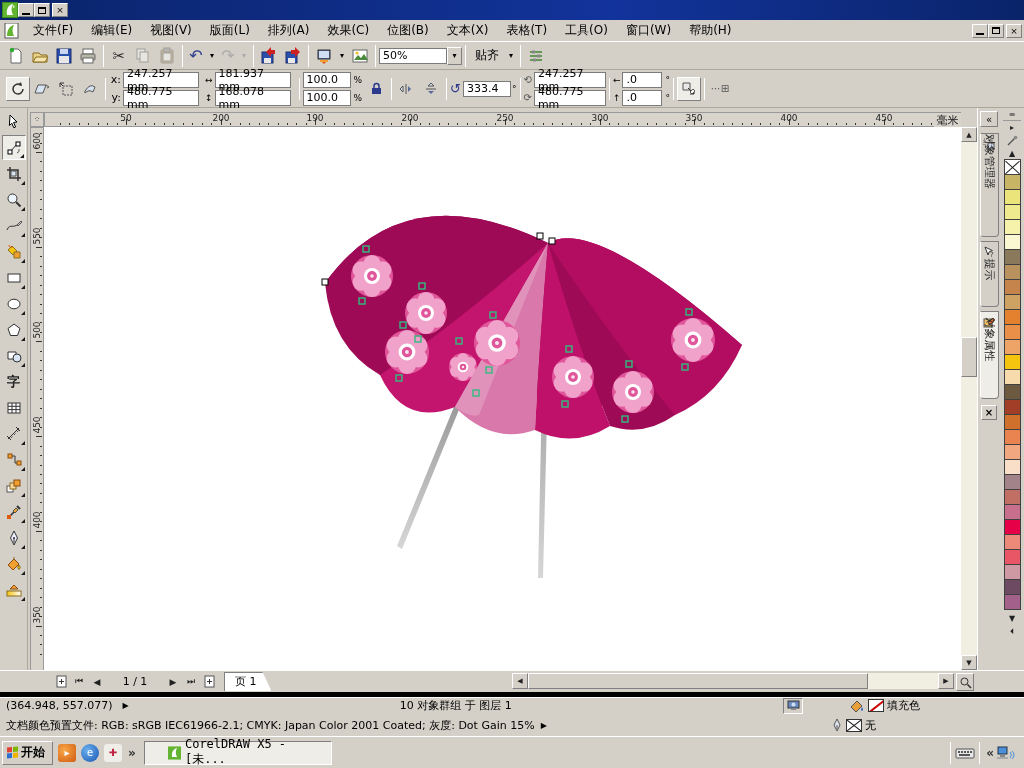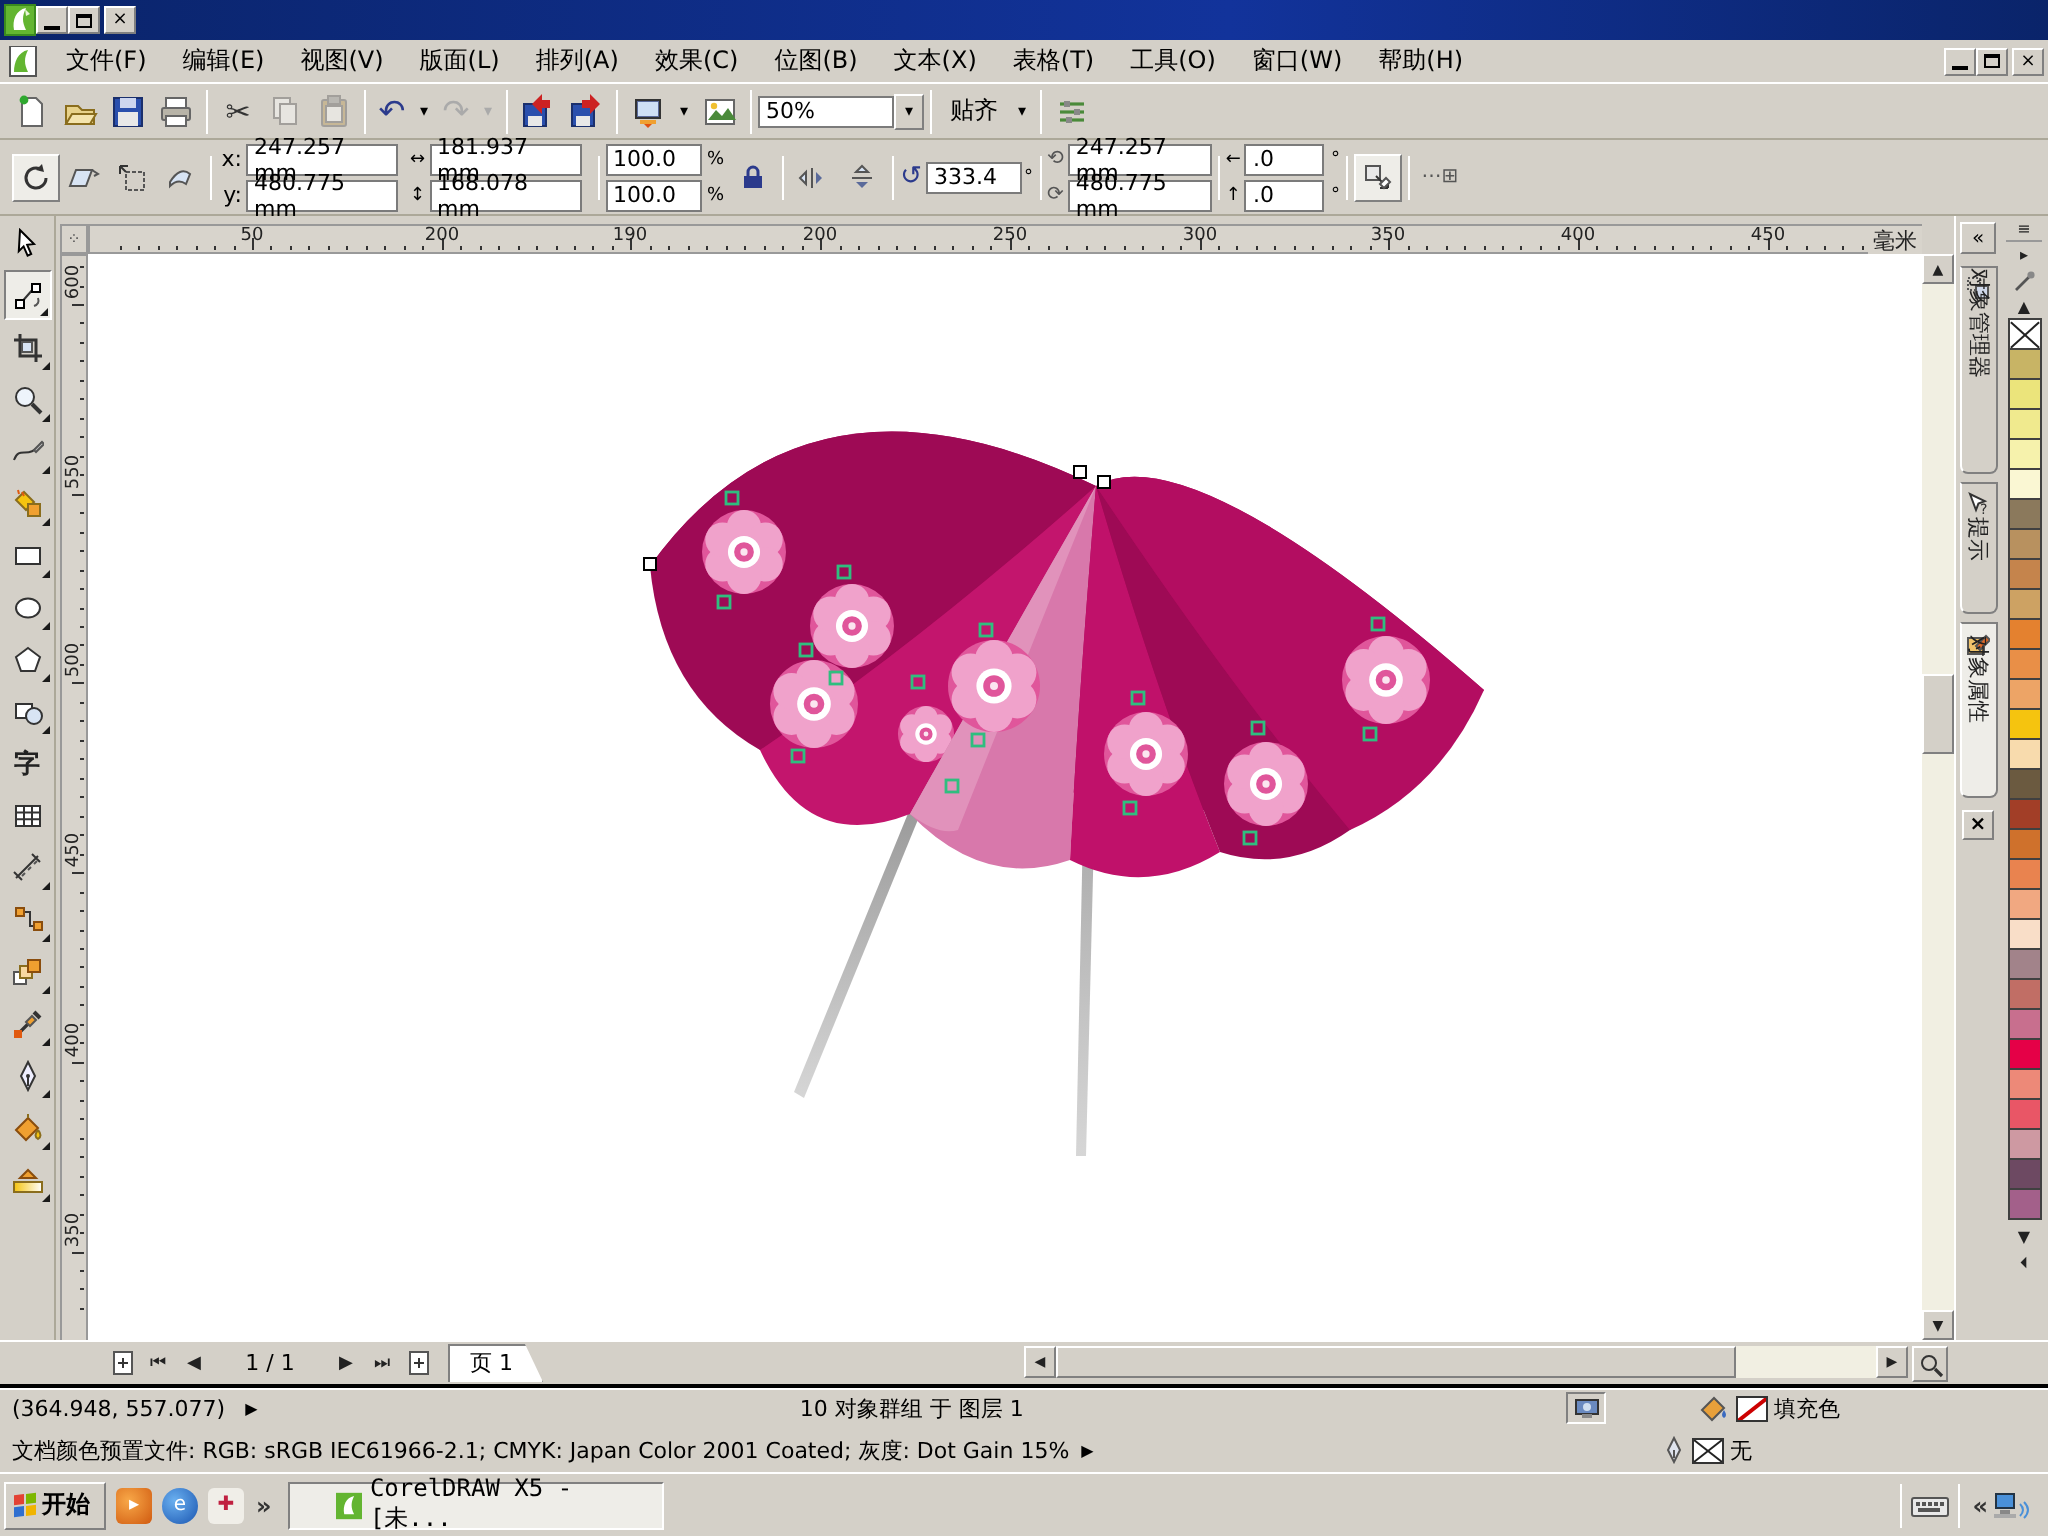--- a/index.html
+++ b/index.html
@@ -58,21 +58,21 @@
   .swatch-x { background:#fff; position:relative; overflow:hidden; }
   .swatch-x::before, .swatch-x::after { content:""; position:absolute; left:-2px; right:-2px; top:50%; height:1px; background:#222; }
   .swatch-x::before { transform:rotate(42deg); } .swatch-x::after { transform:rotate(-42deg); }
   
   #pagebar { left:0; top:670px; width:1024px; height:22px; border-top:1px solid #fff; display:flex; align-items:center; }
   .pg-btn { width:18px; height:18px; display:flex; align-items:center; justify-content:center; font-size:9px; color:#222; }
   #pagetab { height:19px; margin-left:6px; background:#fff; border:1px solid #808080; border-bottom:none; padding:1px 14px 0 10px; font-size:11px; clip-path:polygon(0 0, calc(100% - 9px) 0, 100% 100%, 0 100%); }
   #hscroll { position:absolute; left:512px; top:2px; width:442px; height:16px; background:#f1efe2; }
   #hthumb { position:absolute; left:16px; top:0; width:340px; height:16px; background:#d4d0c8; }
   
-  #status1 { left:0; top:692px; width:1024px; height:22px; border-top:2px solid #000000; box-shadow:inset 0 1px 0 #fff; display:flex; align-items:center; font-size:11px; }
+  #status1 { left:0; top:692px; width:1024px; height:22px; border-top:5px solid #000000; box-shadow:inset 0 1px 0 #fff; display:flex; align-items:center; font-size:11px; }
   #status2 { left:0; top:714px; width:1024px; height:22px; display:flex; align-items:center; font-size:11px; }
   .mini-swatch { width:16px; height:13px; border:1px solid #333; background:#fff; position:relative; overflow:hidden; }
   .slash::before { content:""; position:absolute; left:-3px; right:-3px; top:50%; height:2px; background:#cc0000; transform:rotate(-38deg); }
   .xcross::before, .xcross::after { content:""; position:absolute; left:-2px; right:-2px; top:50%; height:1px; background:#222; }
   .xcross::before { transform:rotate(38deg); } .xcross::after { transform:rotate(-38deg); }
   
   #taskbar { left:0; top:736px; width:1024px; height:32px; background:#d4d0c8; border-top:1px solid #fff; display:flex; align-items:center; padding:0 2px; }
   #startbtn { height:24px; display:flex; align-items:center; gap:3px; padding:0 7px 0 4px; font-weight:bold; font-size:12px; }
   .ql-icon { width:18px; height:18px; border-radius:3px; margin-left:5px; display:flex; align-items:center; justify-content:center; font-size:10px; color:#fff; }
   #taskbtn { height:24px; margin-left:8px; width:188px; display:flex; align-items:center; gap:4px; padding:0 23px; background:#eeede8; border:1px solid; border-color:#808080 #fff #fff #808080; font-size:12px; font-family:"DejaVu Sans Mono","Liberation Mono",monospace; }

